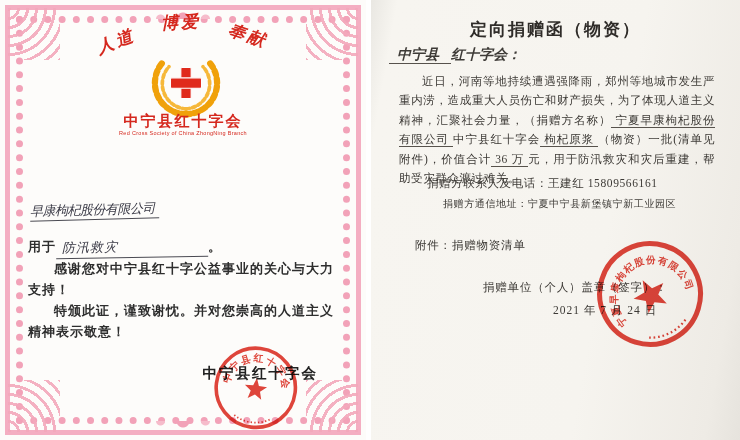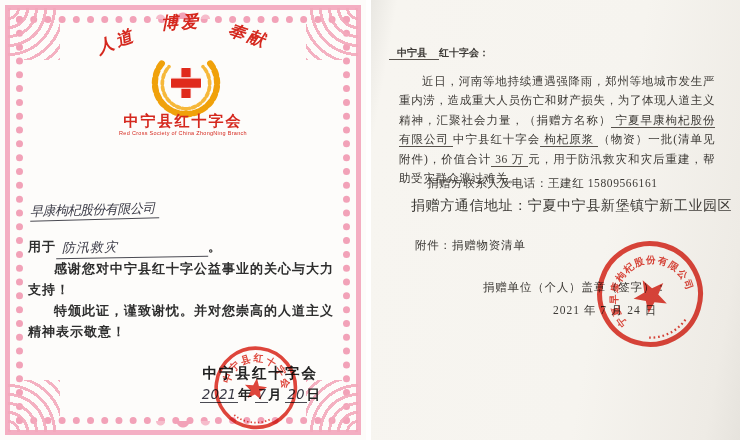--- a/index.html
+++ b/index.html
@@ -61,27 +61,27 @@
   .seal-left{left:211px;top:341px;transform:rotate(7deg);}
   .seal-right{left:222px;top:236px;transform:rotate(-28deg);}
 
   
   .letter{position:absolute;left:371px;top:0;width:369px;height:440px;
           background:linear-gradient(100deg,#e9e7e2 0,#f7f5f0 6%,#f6f4ef 62%,#eeebe5 92%,#e6e3dd 100%);
           font-family:"Liberation Serif",serif;color:#3d3a36;}
   .letter-title{position:absolute;left:0;top:18px;width:100%;text-align:center;
           font-family:"Liberation Sans",sans-serif;font-weight:bold;font-size:17px;
           letter-spacing:2px;color:#2f2c29;}
-  .salutation{position:absolute;left:18px;top:46px;font-size:10px;font-weight:bold;}
+  .salutation{position:absolute;left:18px;top:46px;font-size:14px;font-weight:bold;font-style:italic;}
   .salutation .u{border-bottom:1px solid #57524c;padding:0 12px 1px 8px;}
   .letter-body{position:absolute;left:28px;top:60px;width:316px;font-size:11.5px;
           line-height:19.5px;text-align:justify;text-indent:2em;letter-spacing:.6px;}
   .letter .u2{border-bottom:1px solid #57524c;padding:0 4px 1px;}
   .contact-line{position:absolute;left:56px;top:176px;font-size:11.5px;letter-spacing:.6px;}
-  .address-line{position:absolute;left:40px;top:197px;font-size:14px;letter-spacing:.6px;}
+  .address-line{position:absolute;left:72px;top:197px;font-size:10px;letter-spacing:.6px;}
   .attachment-line{position:absolute;left:44px;top:238px;font-size:11.5px;letter-spacing:.8px;}
   .sign-label{position:absolute;left:112px;top:280px;font-size:11.5px;letter-spacing:.8px;}
   .letter-date{position:absolute;left:182px;top:303px;font-size:11.5px;letter-spacing:1px;}
 
   .seal-txt{fill:#dd3226;font-weight:bold;font-family:"Liberation Sans",sans-serif;}
 </style>
 </head>
 <body>
 
 <div class="stage">
@@ -119,40 +119,36 @@
 
     <div class="cert-body">
       <p>
         <span>用于</span><span class="hw ul-hw wide">防汛救灾</span><span>。</span>
       </p>
       <p class="ind">感谢您对中宁县红十字公益事业的关心与大力支持！</p>
       <p class="ind">特颁此证，谨致谢忱。并对您崇高的人道主义精神表示敬意！</p>
     </div>
 
     <div class="sig-org">中宁县红十字会</div>
-    <div class="sig-date">
-      <span class="hw">2021</span><span>年</span>
-      <span class="hw">7</span><span>月</span>
-      <span class="hw">20</span><span>日</span>
-    </div>
 
     <svg class="seal seal-left" width="90" height="90" viewBox="0 0 100 100">
       <defs>
           <path id="arcL" d="M 21.5,59.6 A 29.5,29.5 0 1 1 78.5,59.6" fill="none"></path>
         </defs>
       <circle cx="50" cy="52" r="44" fill="none" stroke="#dd3226" stroke-width="4"></circle>
       <polygon points="50,41 53.2,49.6 62.4,50 55.2,55.7 57.6,64.5 50,59.5 42.4,64.5 44.8,55.7 37.6,50 46.8,49.6" fill="#dd3226"></polygon>
       <text class="seal-txt" font-size="11" letter-spacing="2">
         <textPath href="#arcL" startOffset="50%" text-anchor="middle">中宁县红十字会</textPath>
       </text>
       <path d="M 30,85 A 38,38 0 0 0 70,85" fill="none" stroke="#dd3226" stroke-width="2" stroke-dasharray="1.5 2.5"></path>
     </svg>
   </div>
 
   <div class="letter">
+    <div class="letter-title">定向捐赠函（物资）</div>
 
     <div class="salutation">
       <span class="u">中宁县</span><span>红十字会：</span>
     </div>
 
     <p class="letter-body"><span>近日，河南等地持续遭遇强降雨，郑州等地城市发生严重内涝，造成重大人员伤亡和财产损失，为了体现人道主义精神，汇聚社会力量，（捐赠方名称）</span><span class="u2">宁夏早康枸杞股份有限公司</span><span>中宁县红十字会</span><span class="u2">枸杞原浆</span><span>（物资）一批(清单见附件)，价值合计</span><span class="u2">36 万</span><span>元，用于防汛救灾和灾后重建，帮助受灾群众渡过难关。</span></p>
 
     <div class="contact-line">
       <span>捐赠方联系人及电话：</span><span>王建红  15809566161</span>
     </div>

